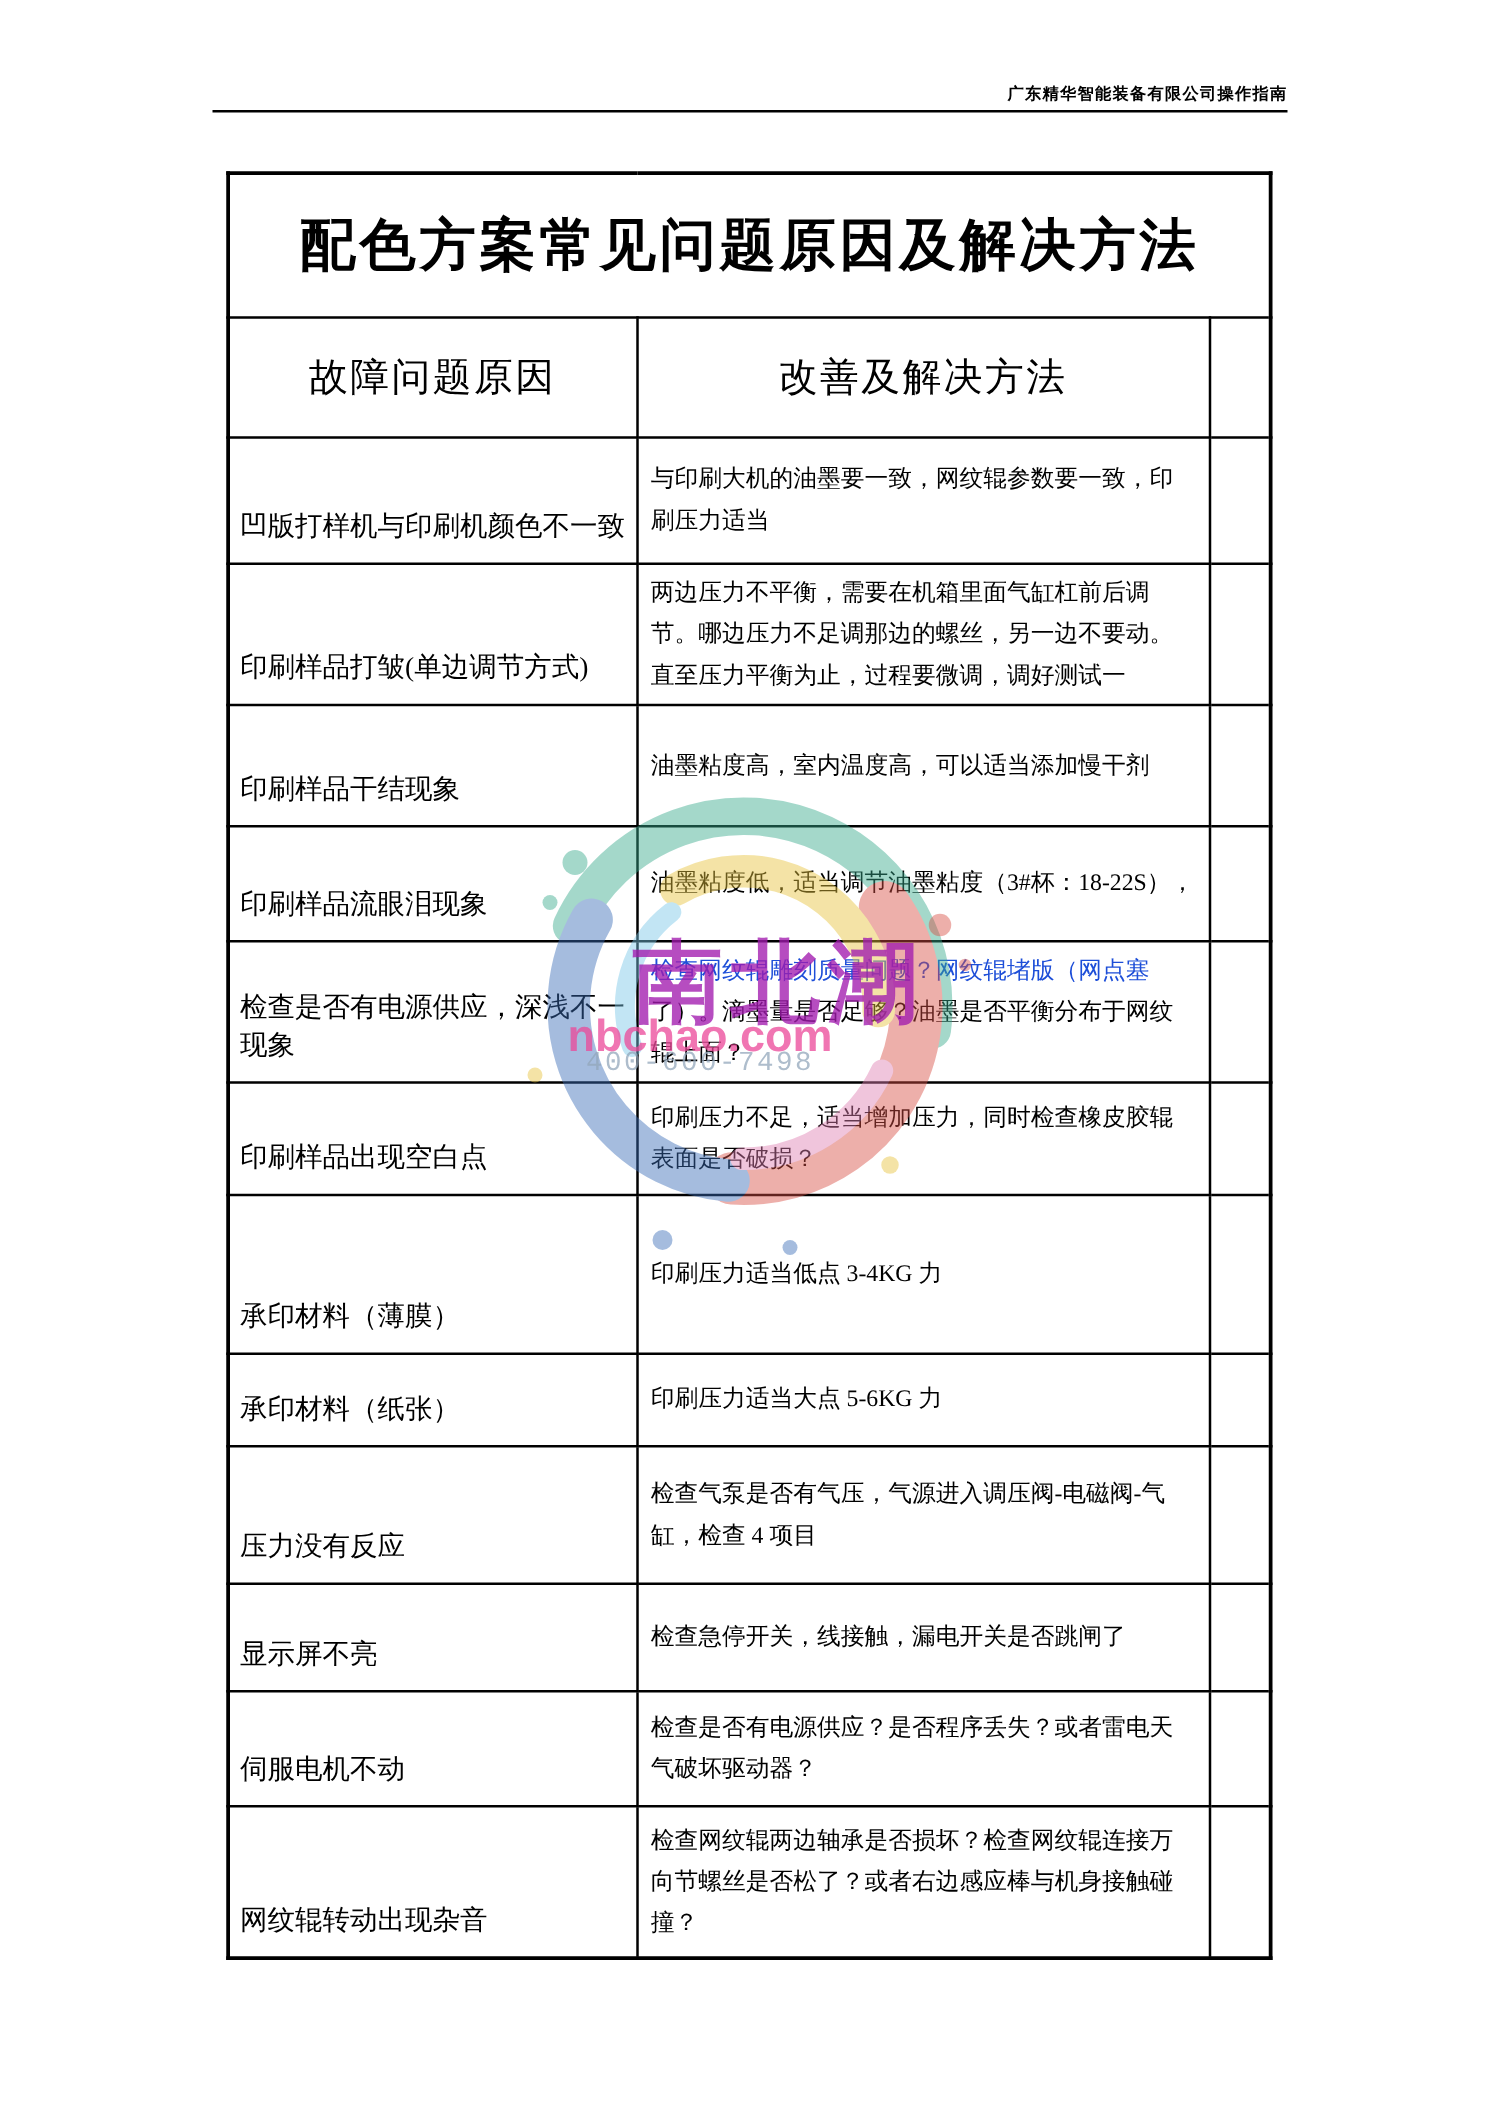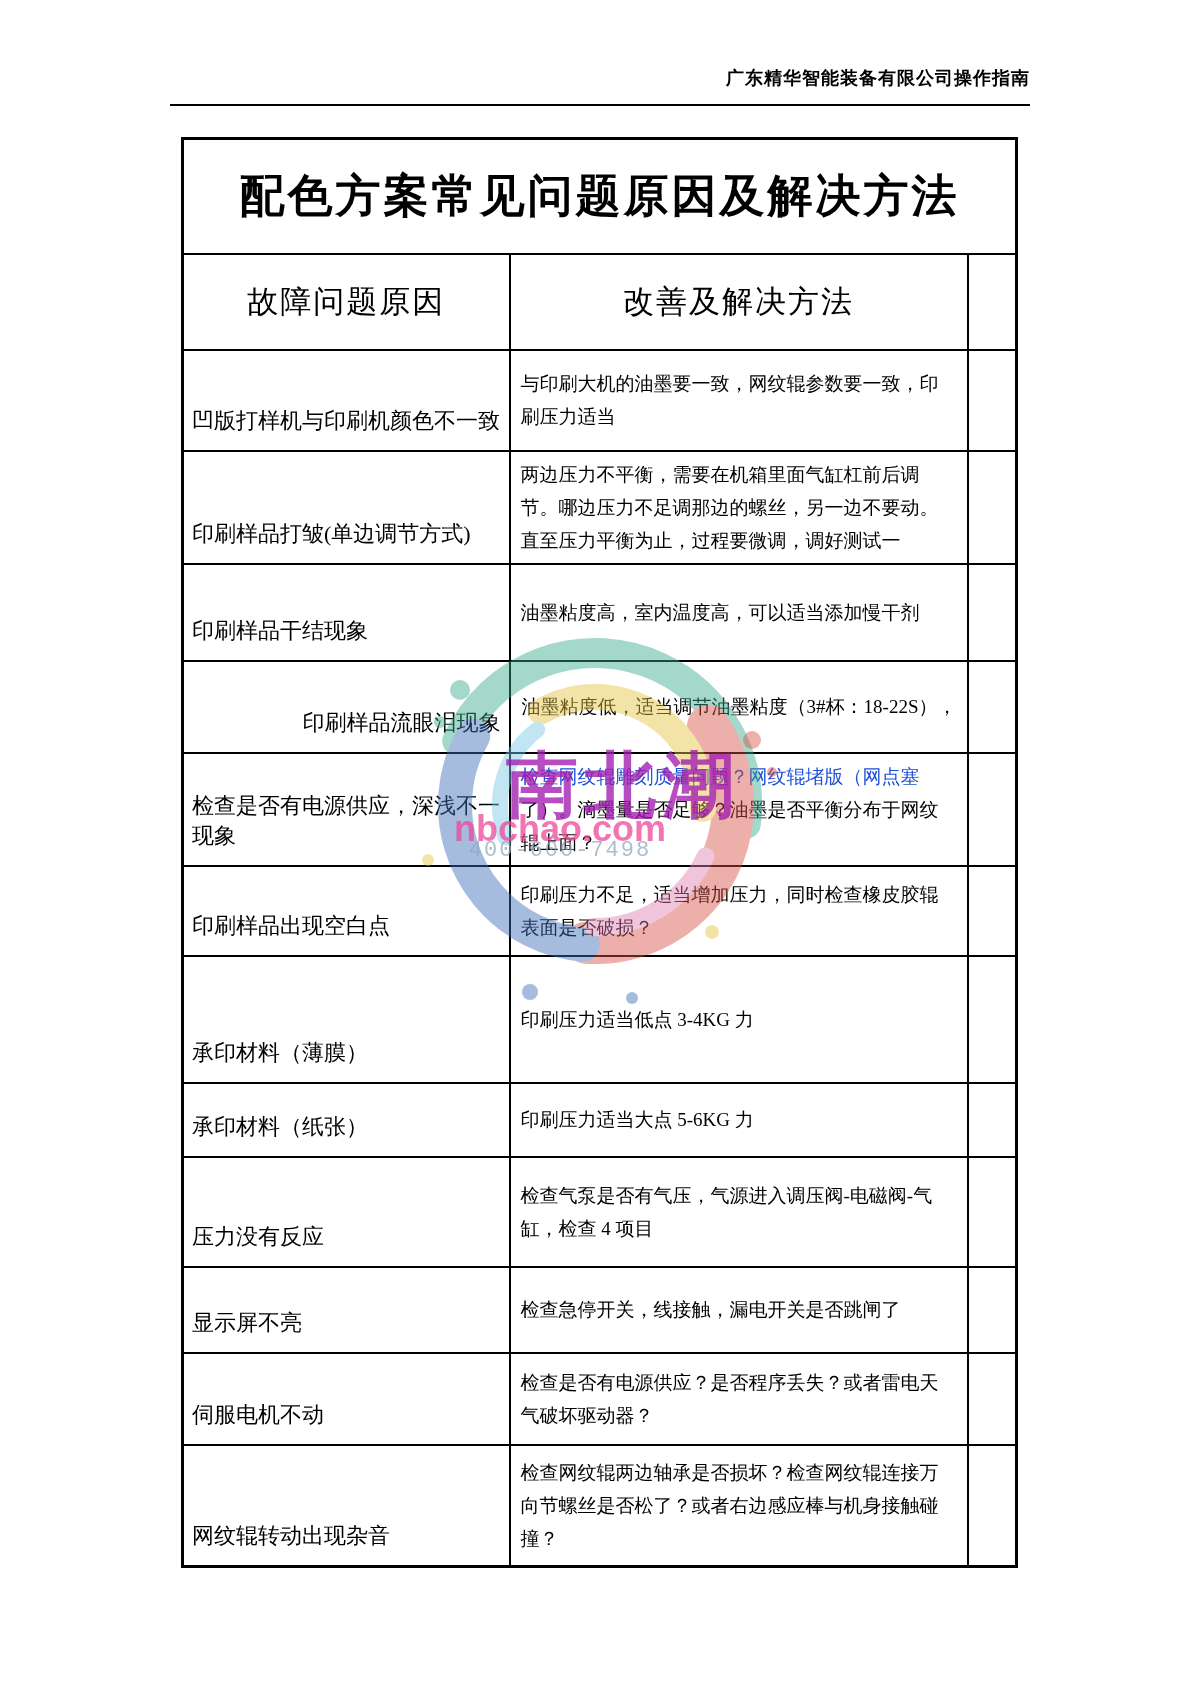--- a/index.html
+++ b/index.html
@@ -9,24 +9,24 @@
     width:1200px; height:1697px;
     background:#ffffff;
     font-family:"Liberation Serif", serif;
     color:#000;
     overflow:hidden;
   }
   .top-header {
     position:absolute;
     top:66px; left:170px; width:860px;
     text-align:right;
-    font-size:18px;
+    font-size:13px;
     font-weight:bold;
     letter-spacing:1px;
-    padding-bottom:14px;
+    padding-bottom:4px;
     border-bottom:2px solid #000;
   }
   .main-table {
     position:absolute;
     left:181px; top:137px;
     width:834px;
     border-collapse:collapse;
     table-layout:fixed;
     border:3px solid #000;
   }
@@ -124,21 +124,21 @@
       <tr style="height:99px;">
         <td class="problem-cell">印刷样品打皱(单边调节方式)</td>
         <td class="solution-cell">两边压力不平衡，需要在机箱里面气缸杠前后调节。哪边压力不足调那边的螺丝，另一边不要动。直至压力平衡为止，过程要微调，调好测试一</td>
         <td></td>
       </tr>
       <tr style="height:97px;">
         <td class="problem-cell">印刷样品干结现象</td>
         <td class="solution-cell">油墨粘度高，室内温度高，可以适当添加慢干剂</td>
         <td></td>
       </tr>
-      <tr style="height:92px;text-align:right;">
+      <tr style="height:92px;">
         <td class="problem-cell">印刷样品流眼泪现象</td>
         <td class="solution-cell">油墨粘度低，适当调节油墨粘度（3#杯：18-22S），</td>
         <td></td>
       </tr>
       <tr style="height:108px;">
         <td class="problem-cell">检查是否有电源供应，深浅不一现象</td>
         <td class="solution-cell"><span class="hl-teal">检查网纹辊雕刻质量问题？网纹辊堵版（网点塞</span><span>了）。滴墨量是否足够？油墨是否平衡分布于网纹辊上面？</span></td>
         <td></td>
       </tr>
       <tr style="height:90px;">

